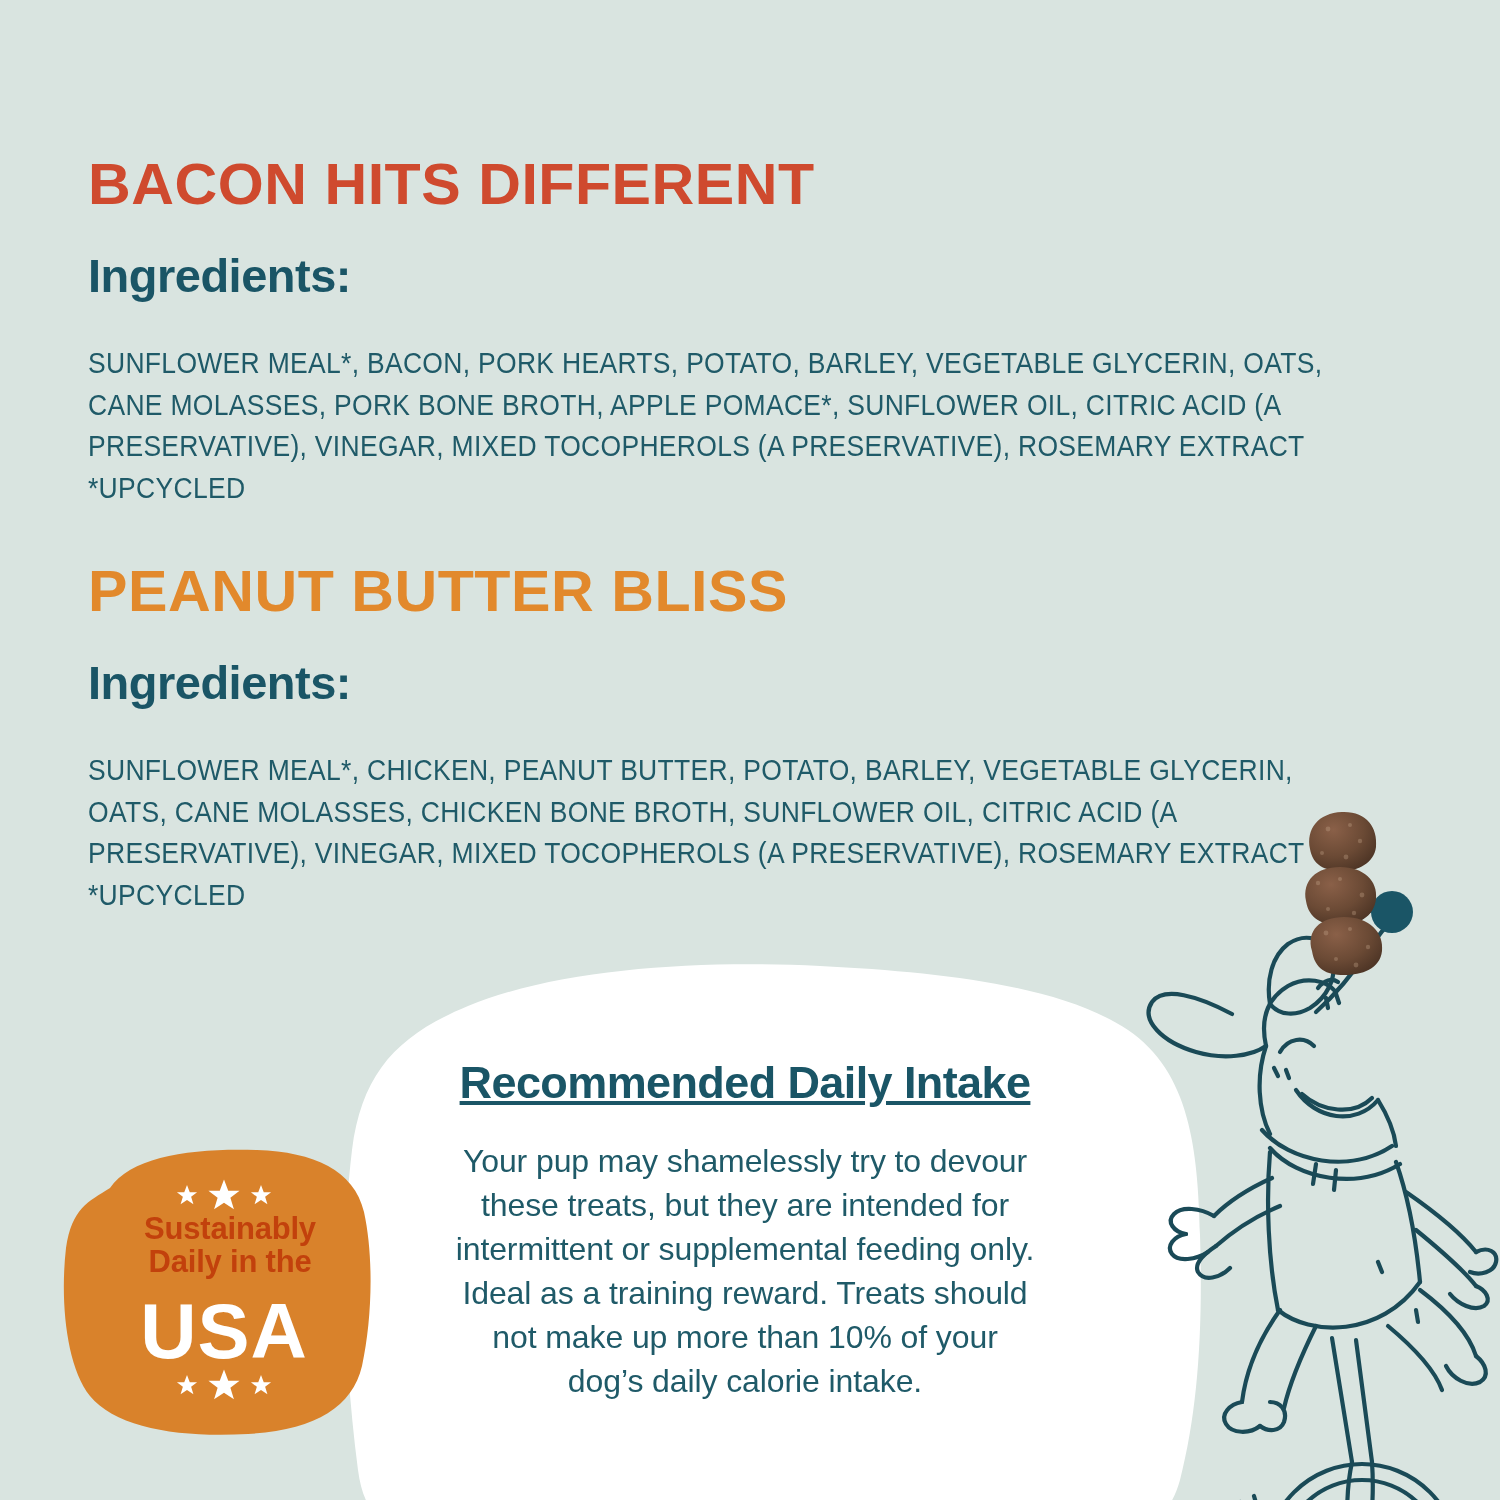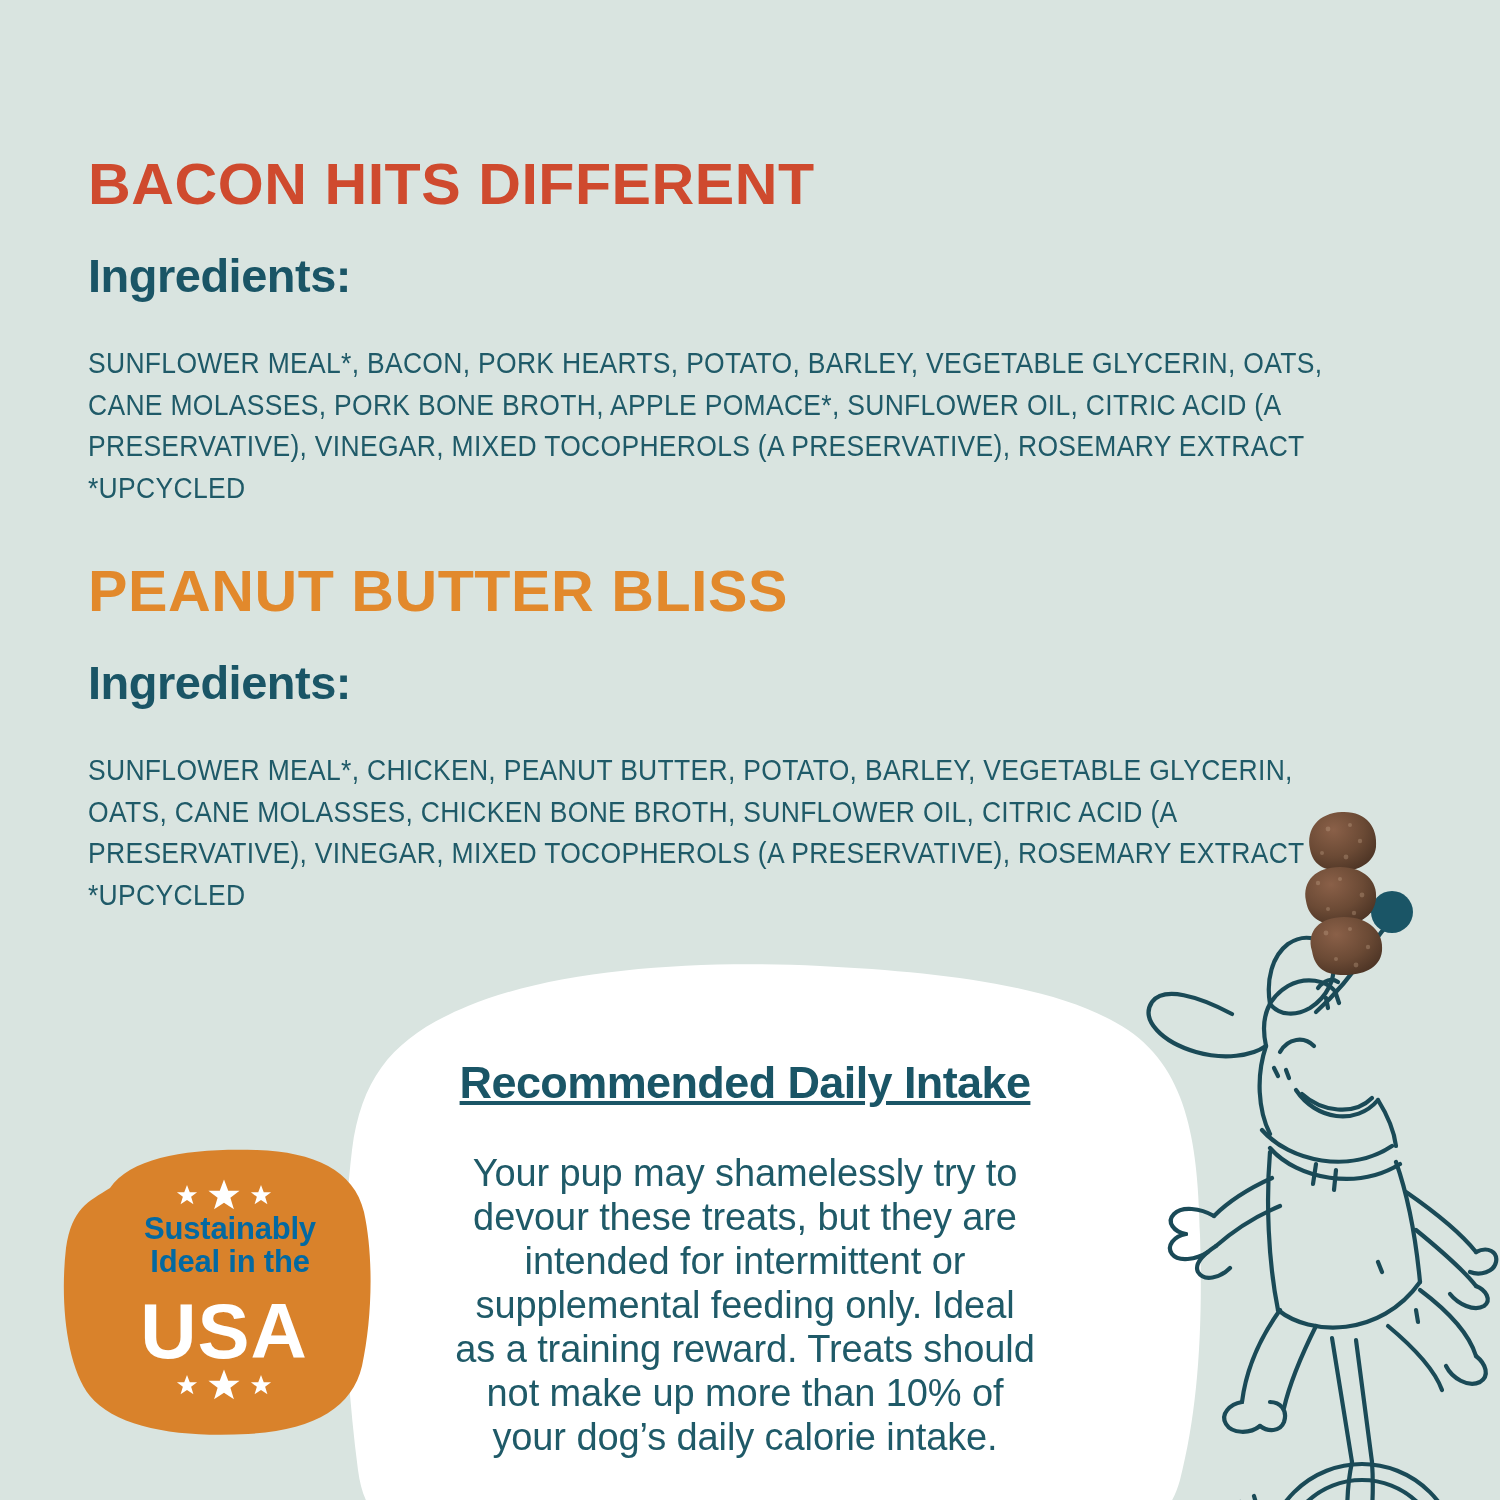--- a/index.html
+++ b/index.html
@@ -32,21 +32,21 @@
     z-index:2;
     padding-left:14px;
   }
   .stars-row {
     display:flex; align-items:center; justify-content:center;
     gap:9px; height:34px;
   }
   .star-sm { width:22px; height:22px; }
   .star-lg { width:34px; height:34px; }
   .badge-line {
-    color:#0369a1;
+    color:#c2410c;
     font-weight:bold;
     font-size:31px;
     line-height:1.07;
     letter-spacing:-0.2px;
     text-align:center;
     margin-left:12px;
   }
   .badge-usa {
     color:#ffffff;
     font-weight:bold;
@@ -105,24 +105,24 @@
     font-weight:bold;
     font-size:45px;
     line-height:1;
     text-align:center;
     letter-spacing:-0.6px;
     white-space:nowrap;
     text-decoration:underline;
   }
   .intake-body {
     color:#1f5a68;
-    font-size:38px;
+    font-size:32px;
     line-height:44px;
     text-align:center;
-    margin-top:46px;
+    margin-top:34px;
     padding:0 60px;
     letter-spacing:-0.1px;
   }
 
   
   .dog {
     position:absolute;
     left:1120px; top:790px;
     width:380px; height:710px;
     z-index:5;
@@ -169,21 +169,21 @@
           <polygon points="12,1 15,9 23,9 16.5,14 19,22 12,17.5 5,22 7.5,14 1,9 9,9" fill="#ffffff"></polygon>
         </svg>
         <svg class="star-lg" viewBox="0 0 24 24">
           <polygon points="12,1 15,9 23,9 16.5,14 19,22 12,17.5 5,22 7.5,14 1,9 9,9" fill="#ffffff"></polygon>
         </svg>
         <svg class="star-sm" viewBox="0 0 24 24">
           <polygon points="12,1 15,9 23,9 16.5,14 19,22 12,17.5 5,22 7.5,14 1,9 9,9" fill="#ffffff"></polygon>
         </svg>
       </div>
       <div class="badge-line">Sustainably</div>
-      <div class="badge-line">Ideal in the</div>
+      <div class="badge-line">Daily in the</div>
       <div class="badge-usa">USA</div>
       <div class="stars-row">
         <svg class="star-sm" viewBox="0 0 24 24">
           <polygon points="12,1 15,9 23,9 16.5,14 19,22 12,17.5 5,22 7.5,14 1,9 9,9" fill="#ffffff"></polygon>
         </svg>
         <svg class="star-lg" viewBox="0 0 24 24">
           <polygon points="12,1 15,9 23,9 16.5,14 19,22 12,17.5 5,22 7.5,14 1,9 9,9" fill="#ffffff"></polygon>
         </svg>
         <svg class="star-sm" viewBox="0 0 24 24">
           <polygon points="12,1 15,9 23,9 16.5,14 19,22 12,17.5 5,22 7.5,14 1,9 9,9" fill="#ffffff"></polygon>

